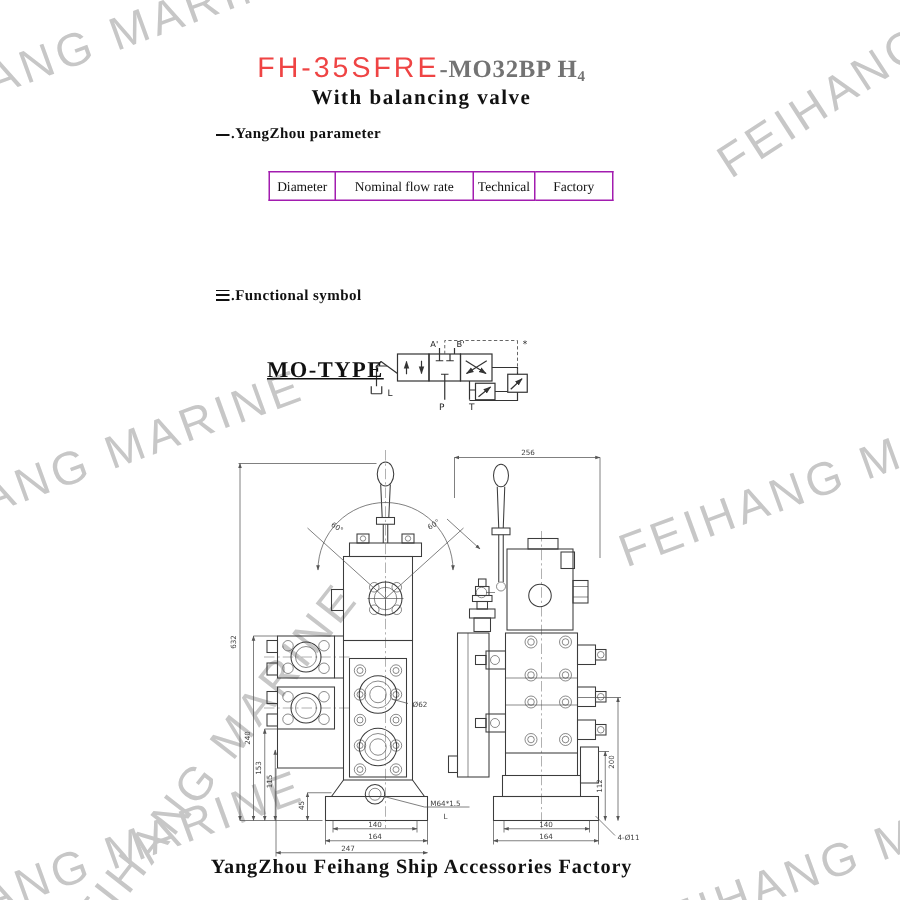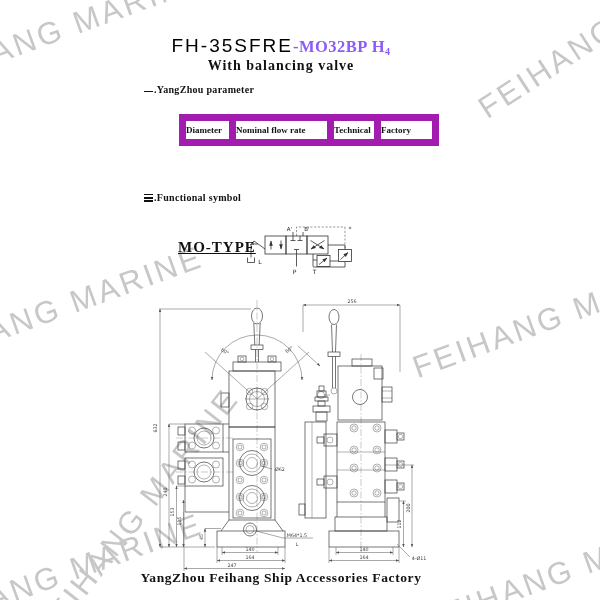--- a/index.html
+++ b/index.html
@@ -7,37 +7,37 @@
        font-family:"Liberation Serif",serif;color:#111;}
   
   .wm{position:absolute;z-index:0;color:#c7c7c7;font-family:"Liberation Sans",sans-serif;
       font-size:31px;letter-spacing:3px;white-space:nowrap;transform-origin:0 0;
       transform:rotate(-20deg);user-select:none;pointer-events:none;}
   .wm.steep{transform:rotate(-52deg);}
   .wm.tr{transform:rotate(-33deg);}
   
   .center-band{position:absolute;left:0;width:562px;text-align:center;z-index:2;}
   .title{top:35px;}
-  .model-prefix{font-family:"Liberation Sans",sans-serif;font-weight:400;color:#000000;
+  .model-prefix{font-family:"Liberation Sans",sans-serif;font-weight:400;color:#ef4444;
                 font-size:19px;letter-spacing:2px;}
-  .model-suffix{font-weight:bold;font-size:16.5px;letter-spacing:.5px;color:#8b5cf6;text-align:right;}
+  .model-suffix{font-weight:bold;font-size:16.5px;letter-spacing:.5px;color:#737373;text-align:right;}
   .model-sub{font-weight:bold;font-size:10px;vertical-align:-3px;}
   .subtitle{top:58px;font-weight:bold;font-size:14px;letter-spacing:1px;}
   .footer{top:570px;font-weight:bold;font-size:13.5px;letter-spacing:.6px;}
   
   .sec{position:absolute;left:144px;z-index:2;font-weight:bold;font-size:10px;letter-spacing:.3px;}
   .sec1{top:84px;} .sec2{top:192px;}
   .cjk{display:inline-block;width:9px;height:9px;vertical-align:-1px;margin-right:1px;}
   .cjk.one{background:linear-gradient(to bottom,transparent 0 5.5px,#111 5.5px 7px,transparent 7px);}
   .cjk.three{background:linear-gradient(to bottom,transparent 0 1px,#111 1px 2.3px,transparent 2.3px 4.2px,
              #111 4.2px 5.5px,transparent 5.5px 7.2px,#111 7.2px 8.6px,transparent 8.6px);}
   
   .ptable{position:absolute;left:179px;top:114px;z-index:2;border-collapse:collapse;}
-  .ptable th,.ptable td{border:7px solid #a21caf;font-weight:bold;font-size:9px;
-      font-family:"Liberation Serif",serif;text-align:left;padding:0;white-space:nowrap;}
+  .ptable th,.ptable td{border:1px solid #a21caf;font-weight:normal;font-size:9px;
+      font-family:"Liberation Serif",serif;text-align:center;padding:0;white-space:nowrap;}
   .ptable th{height:18px;} .ptable td{height:19px;}
   .c1{width:43px;} .c2{width:91px;} .c3{width:40px;} .c4{width:51px;}
   
   .motype{position:absolute;left:178px;top:239px;z-index:2;font-weight:bold;font-size:15px;letter-spacing:1px;text-decoration:underline;}
   
   svg{position:absolute;z-index:1;overflow:visible;}
   .ln{stroke:#3c3c3c;stroke-width:.7;fill:none;}
   .tn{stroke:#3c3c3c;stroke-width:.4;fill:none;}
   .cl{stroke:#8a8a8a;stroke-width:.45;fill:none;stroke-dasharray:7 2 1.5 2;}
   .dim{stroke:#555;stroke-width:.5;fill:none;}

